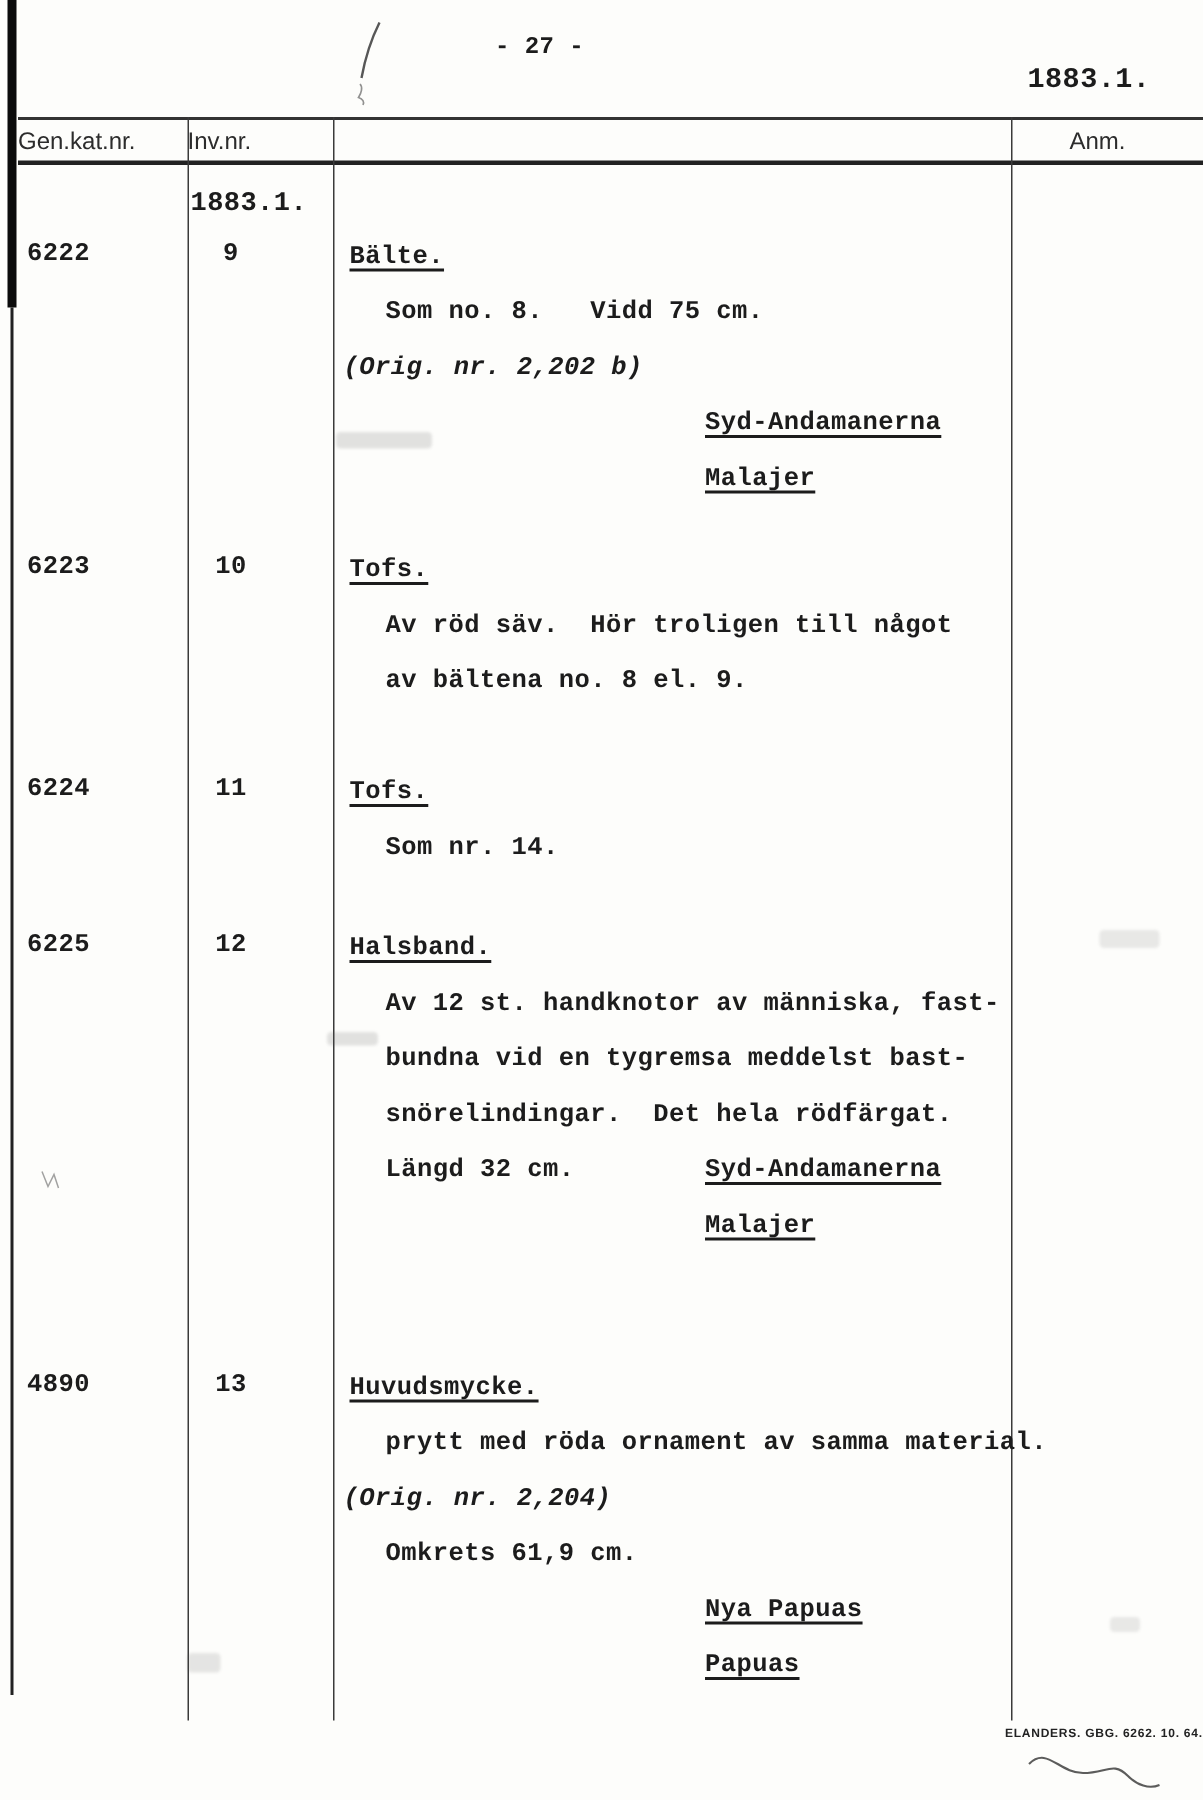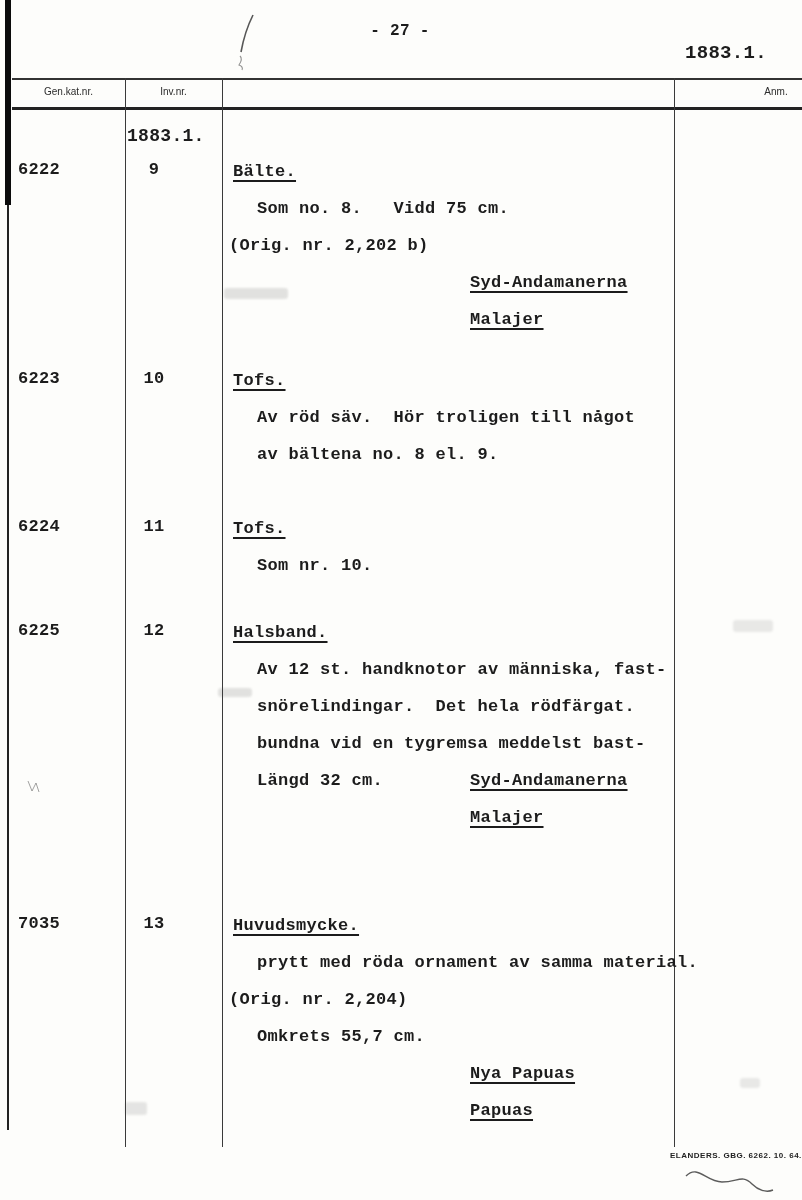--- a/index.html
+++ b/index.html
@@ -17,59 +17,58 @@
   .page{position:absolute;inset:0;background:var(--paper);}
   
   .tw{
     font-family:"Liberation Mono", monospace;
     font-weight:bold;
     font-size:17px;
     color:var(--ink);
     letter-spacing:.3px;
     white-space:pre;
   }
-  .page-num{position:absolute;left:330px;top:22px;width:140px;text-align:center;font-size:16px;}
+  .page-num{position:absolute;left:330px;top:22px;width:140px;font-size:16px;}
   .coll-ref{position:absolute;left:685px;top:42px;font-size:19px;}
   
   .left-bar{position:absolute;left:5px;top:0;width:6px;height:205px;background:#0b0b0b;}
   .left-bar-thin{position:absolute;left:7px;top:205px;width:2px;height:925px;background:#222;}
   
   .rule{position:absolute;background:var(--rule);}
   .top-rule{left:12px;right:0;top:78px;height:2px;}
   .bottom-rule{left:12px;right:0;top:107px;height:3px;background:#222;}
   .vrule{position:absolute;top:78px;height:1069px;width:1px;background:#3a3a3a;}
   .v1{left:125px;}
   .v2{left:222px;}
   .v3{left:674px;}
   
   .colhead{
     position:absolute;top:86px;
     font-family:"Liberation Sans", sans-serif;
-    font-size:10px;color:#2c2c2c;
-    text-align:center;
+    font-size:16px;color:#2c2c2c;
   }
   .ch-gen{left:12px;width:113px;}
   .ch-inv{left:125px;width:97px;}
   .ch-anm{left:713px;width:126px;}
   .inv-year{position:absolute;left:127px;top:126px;font-size:18px;}
   
   .entry{position:absolute;left:0;right:0;}
   .entry .gen{position:absolute;left:18px;top:0;width:72px;}
   .entry .inv{position:absolute;left:118px;top:0;width:72px;text-align:center;}
   .entry .rows{position:absolute;left:227px;top:0;right:2px;}
   .row{height:37px;line-height:23px;position:relative;}
   .t-title{
     margin-left:6px;
     text-decoration:underline;
     text-decoration-thickness:2px;
     text-underline-offset:4px;
     text-align:center;
   }
   .t-body{margin-left:30px;}
-  .t-paren{margin-left:2px;}
+  .t-paren{margin-left:2px;font-style:italic;}
   .t-prov{
     margin-left:243px;
     text-decoration:underline;
     text-decoration-thickness:2px;
     text-underline-offset:4px;
   }
   .split-right{
     position:absolute;left:243px;top:0;margin-left:0;
     text-decoration:underline;
     text-decoration-thickness:2px;
@@ -131,43 +130,43 @@
           <div class="row"><span class="tw t-title">Tofs.</span></div>
           <div class="row"><span class="tw t-body">Av röd säv.  Hör troligen till något</span></div>
           <div class="row"><span class="tw t-body">av bältena no. 8 el. 9.</span></div>
         </div>
       </div>
       <div class="entry" style="top: 517px;">
         <span class="tw gen">6224</span>
         <span class="tw inv">11</span>
         <div class="rows">
           <div class="row"><span class="tw t-title">Tofs.</span></div>
-          <div class="row"><span class="tw t-body">Som nr. 10.</span></div>
+          <div class="row"><span class="tw t-body">Som nr. 14.</span></div>
         </div>
       </div>
       <div class="entry" style="top: 621px;">
         <span class="tw gen">6225</span>
         <span class="tw inv">12</span>
         <div class="rows">
           <div class="row"><span class="tw t-title">Halsband.</span></div>
           <div class="row"><span class="tw t-body">Av 12 st. handknotor av människa, fast-</span></div>
+          <div class="row"><span class="tw t-body">bundna vid en tygremsa meddelst bast-</span></div>
           <div class="row"><span class="tw t-body">snörelindingar.  Det hela rödfärgat.</span></div>
-          <div class="row"><span class="tw t-body">bundna vid en tygremsa meddelst bast-</span></div>
           <div class="row"><span class="tw t-body">Längd 32 cm.</span><span class="tw split-right">Syd-Andamanerna</span></div>
           <div class="row"><span class="tw t-prov">Malajer</span></div>
         </div>
       </div>
       <div class="entry" style="top: 914px;">
-        <span class="tw gen">7035</span>
+        <span class="tw gen">4890</span>
         <span class="tw inv">13</span>
         <div class="rows">
           <div class="row"><span class="tw t-title">Huvudsmycke.</span></div>
           <div class="row"><span class="tw t-body">prytt med röda ornament av samma material.</span></div>
           <div class="row"><span class="tw t-paren">(Orig. nr. 2,204)</span></div>
-          <div class="row"><span class="tw t-body">Omkrets 55,7 cm.</span></div>
+          <div class="row"><span class="tw t-body">Omkrets 61,9 cm.</span></div>
           <div class="row"><span class="tw t-prov">Nya Papuas</span></div>
           <div class="row"><span class="tw t-prov">Papuas</span></div>
         </div>
       </div>
     </div>
 
   <div class="printer-mark">ELANDERS. GBG. 6262. 10. 64..</div>
 
   <div class="smudge" style="left:224px;top:288px;width:64px;height:11px;"></div>
   <div class="smudge" style="left:218px;top:688px;width:34px;height:9px;"></div>

